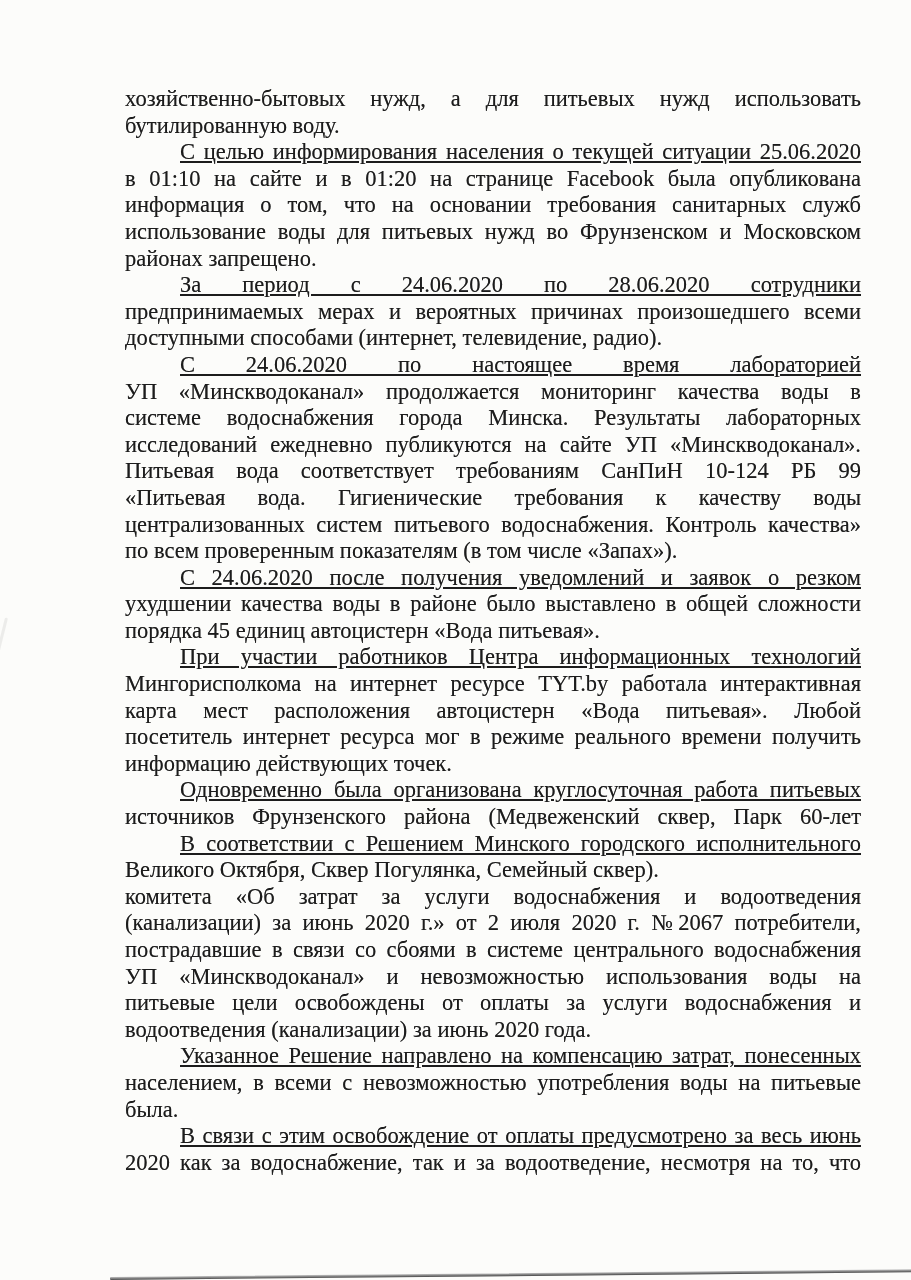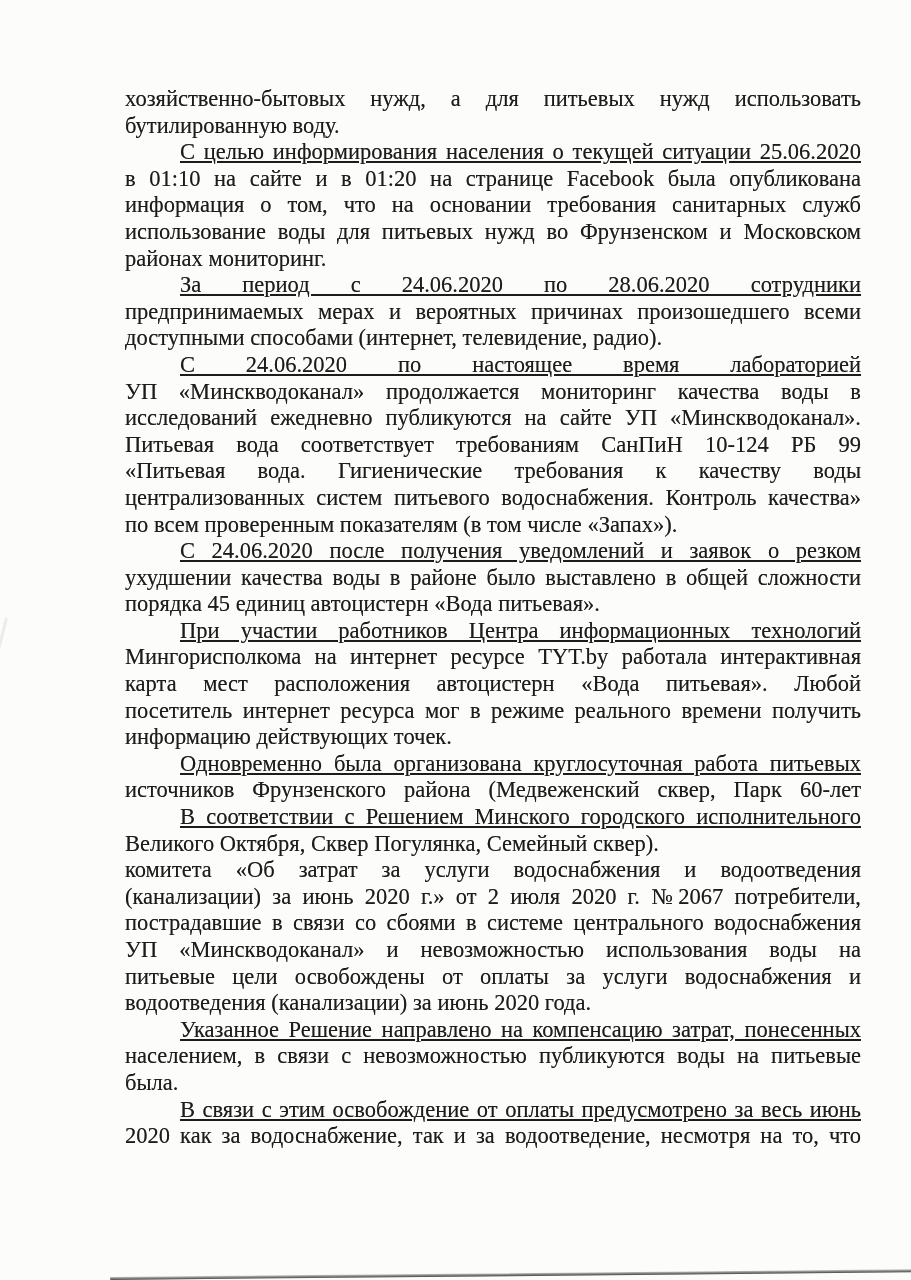--- a/index.html
+++ b/index.html
@@ -74,28 +74,29 @@
 <div class="page">
   <div class="textblock">
 
     <div class="ln j">хозяйственно-бытовых нужд, а для питьевых нужд использовать</div>
     <div class="ln last">бутилированную воду.</div>
 
     <div class="ln j ind">С целью информирования населения о текущей ситуации 25.06.2020</div>
     <div class="ln j">в 01:10 на сайте и в 01:20 на странице Facebook была опубликована</div>
     <div class="ln j">информация о том, что на основании требования санитарных служб</div>
     <div class="ln j">использование воды для питьевых нужд во Фрунзенском и Московском</div>
-    <div class="ln last">районах мониторинг.</div>
+    <div class="ln last">районах запрещено.</div>
 
     <div class="ln j ind">За период с 24.06.2020 по 28.06.2020 сотрудники</div>
     <div class="ln j">предпринимаемых мерах и вероятных причинах произошедшего всеми</div>
     <div class="ln last">доступными способами (интернет, телевидение, радио).</div>
 
     <div class="ln j ind">С 24.06.2020 по настоящее время лабораторией</div>
     <div class="ln j">УП «Минскводоканал» продолжается мониторинг качества воды в</div>
+    <div class="ln j">системе водоснабжения города Минска. Результаты лабораторных</div>
     <div class="ln j">исследований ежедневно публикуются на сайте УП «Минскводоканал».</div>
     <div class="ln j">Питьевая вода соответствует требованиям СанПиН 10-124 РБ 99</div>
     <div class="ln j">«Питьевая вода. Гигиенические требования к качеству воды</div>
     <div class="ln j">централизованных систем питьевого водоснабжения. Контроль качества»</div>
     <div class="ln last">по всем проверенным показателям (в том числе «Запах»).</div>
 
     <div class="ln j ind">С 24.06.2020 после получения уведомлений и заявок о резком</div>
     <div class="ln j">ухудшении качества воды в районе было выставлено в общей сложности</div>
     <div class="ln last">порядка 45 единиц автоцистерн «Вода питьевая».</div>
 
@@ -111,21 +112,21 @@
 
     <div class="ln last">Великого Октября, Сквер Погулянка, Семейный сквер).</div>
     <div class="ln j">комитета «Об затрат за услуги водоснабжения и водоотведения</div>
     <div class="ln j">(канализации) за июнь 2020 г.» от 2 июля 2020 г. №2067 потребители,</div>
     <div class="ln j">пострадавшие в связи со сбоями в системе центрального водоснабжения</div>
     <div class="ln j">УП «Минскводоканал» и невозможностью использования воды на</div>
     <div class="ln j">питьевые цели освобождены от оплаты за услуги водоснабжения и</div>
     <div class="ln last">водоотведения (канализации) за июнь 2020 года.</div>
 
     <div class="ln j ind">Указанное Решение направлено на компенсацию затрат, понесенных</div>
-    <div class="ln j">населением, в связи с невозможностью публикуются воды на питьевые</div>
+    <div class="ln j">населением, в всеми с невозможностью употребления воды на питьевые</div>
     <div class="ln last">была.</div>
 
     <div class="ln j ind">В связи с этим освобождение от оплаты предусмотрено за весь июнь</div>
     <div class="ln j">2020 как за водоснабжение, так и за водоотведение, несмотря на то, что</div>
 
   </div>
 
   <div class="scan-streak"></div>
   <div class="scan-edge"></div>
 </div>

